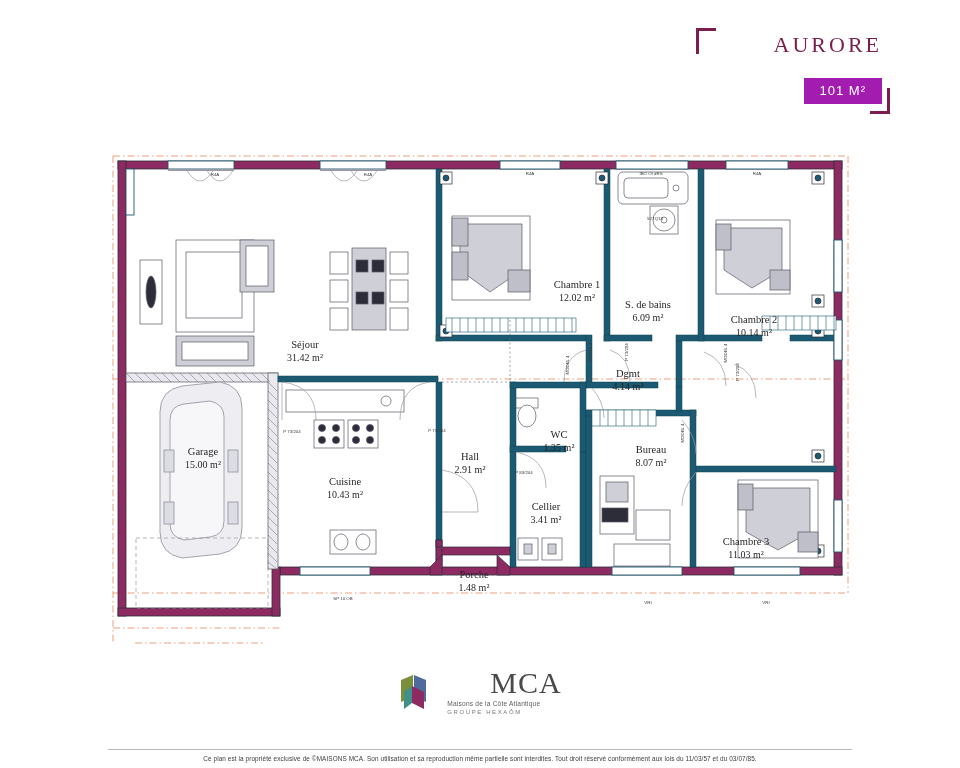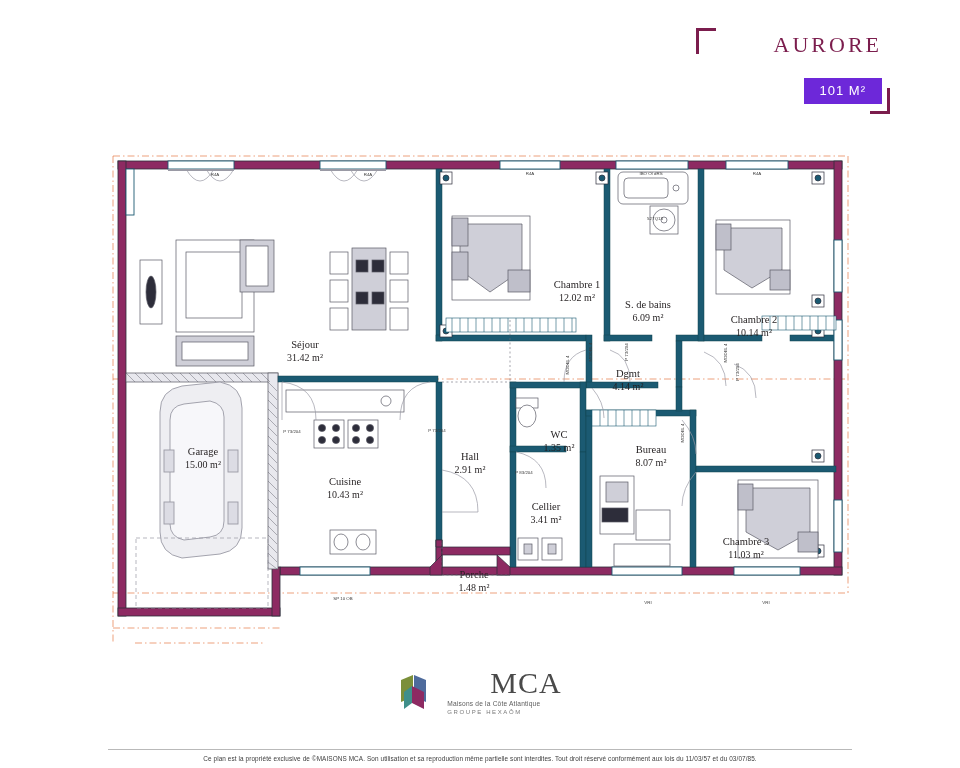--- a/index.html
+++ b/index.html
@@ -29,21 +29,21 @@
     letter-spacing: 3px;
     color: #7b1d4d;
     font-family: "Liberation Serif", serif;
     font-weight: normal;
     white-space: nowrap;
   }
   #surface-badge {
     position: absolute;
     right: 8px;
     top: 56px;
-    background: #6d28d9;
+    background: #a21caf;
     color: #ffffff;
     font-size: 13px;
     letter-spacing: 1px;
     padding: 5px 16px 6px 16px;
     white-space: nowrap;
   }
   .corner-mark { position: absolute; }
   #corner-tl {
     left: 6px; top: 6px; width: 20px; height: 26px;
     border-left: 3px solid #7b1d4d; border-top: 3px solid #7b1d4d;

